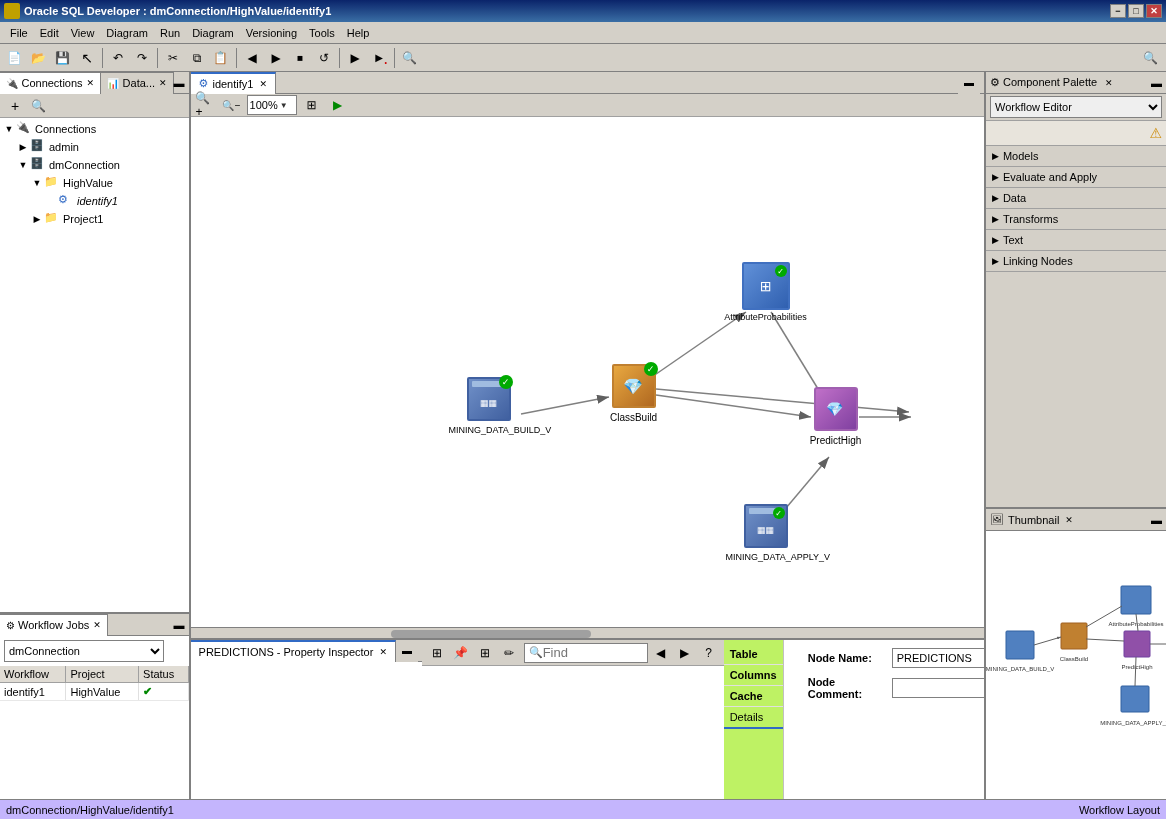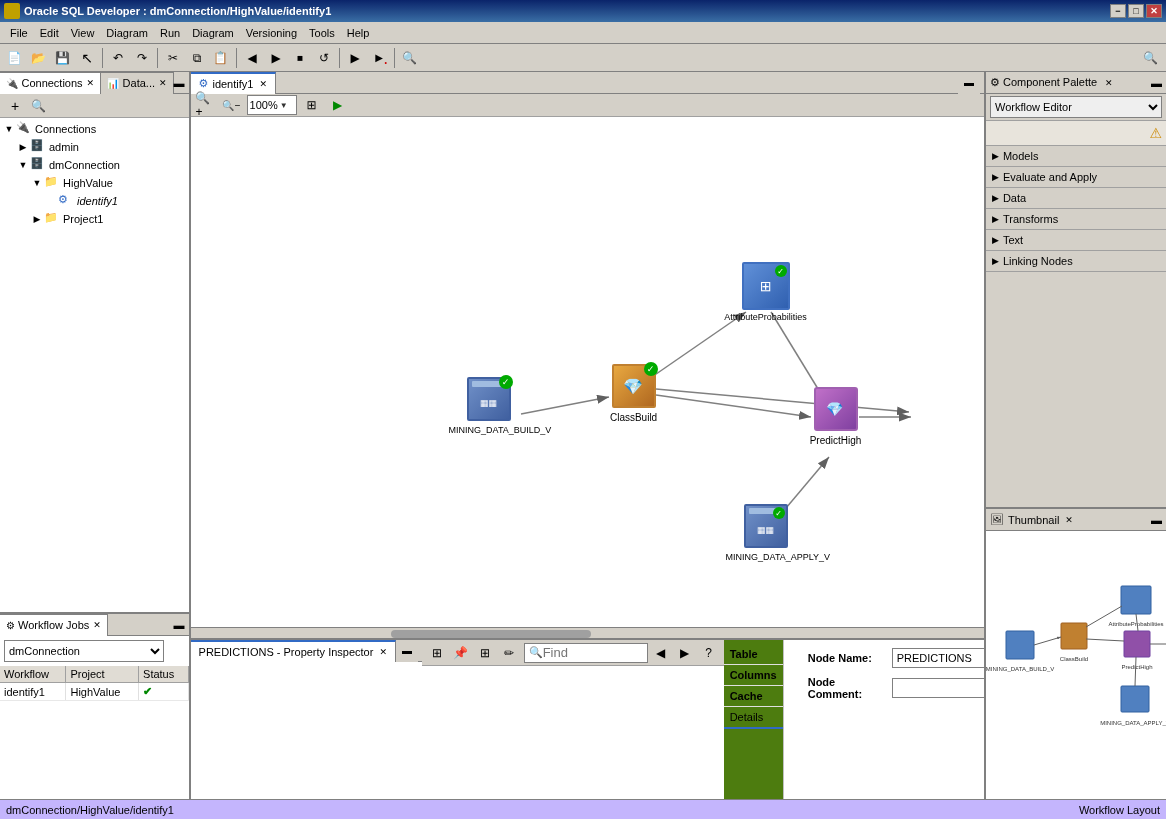--- a/index.html
+++ b/index.html
@@ -257,21 +257,21 @@
       border-bottom: 1px solid #a0a0a0;
     }
     #pi-content {
       display: flex;
       flex: 1;
       overflow: hidden;
     }
     #pi-sidebar {
       width: 92px;
       border-right: 1px solid #c0c0c0;
-      background: #4d7c0f;
+      background: #bef264;
       padding: 4px 0;
     }
     .pi-sidebar-item {
       padding: 4px 6px;
       font-size: 11px;
       cursor: pointer;
       border-bottom: 1px solid #e0e0e0;
       font-weight: bold;
     }
     #pi-main {

